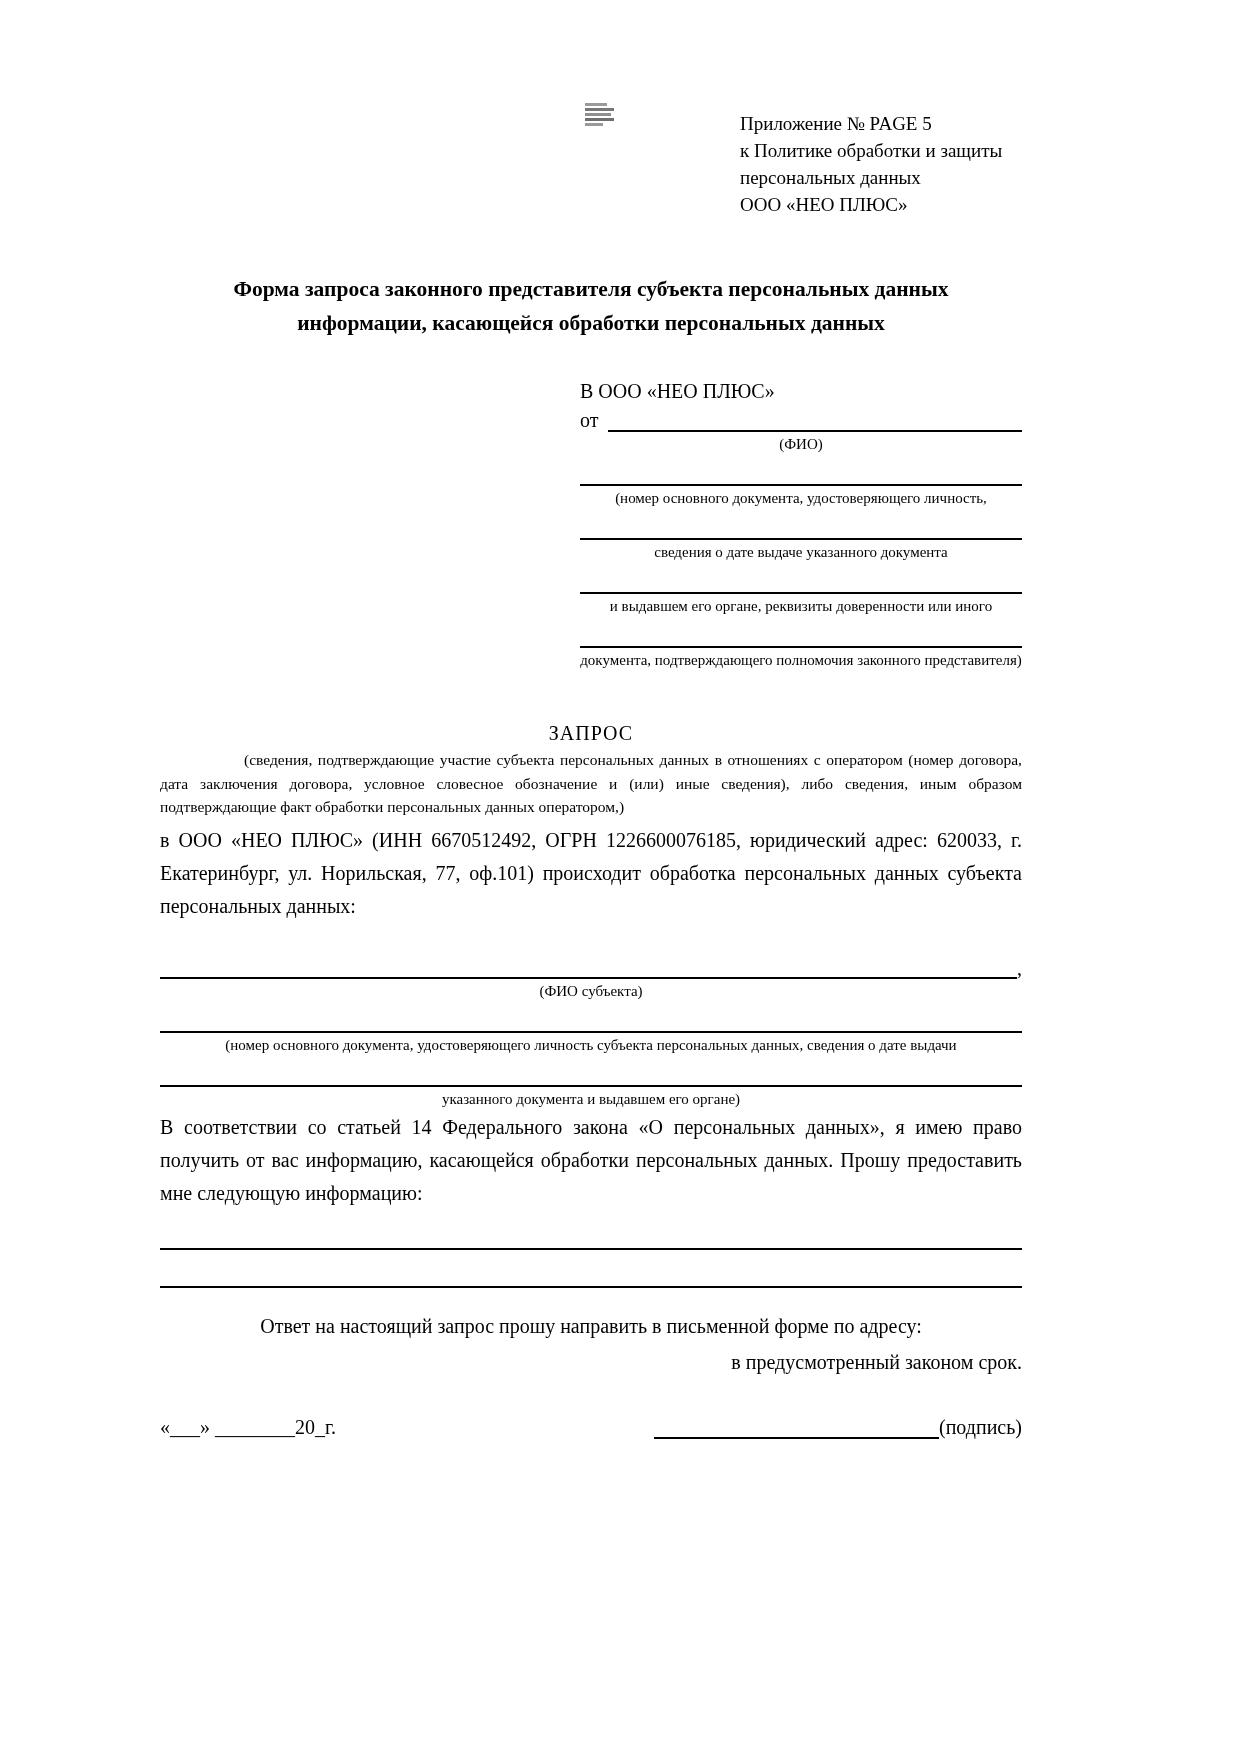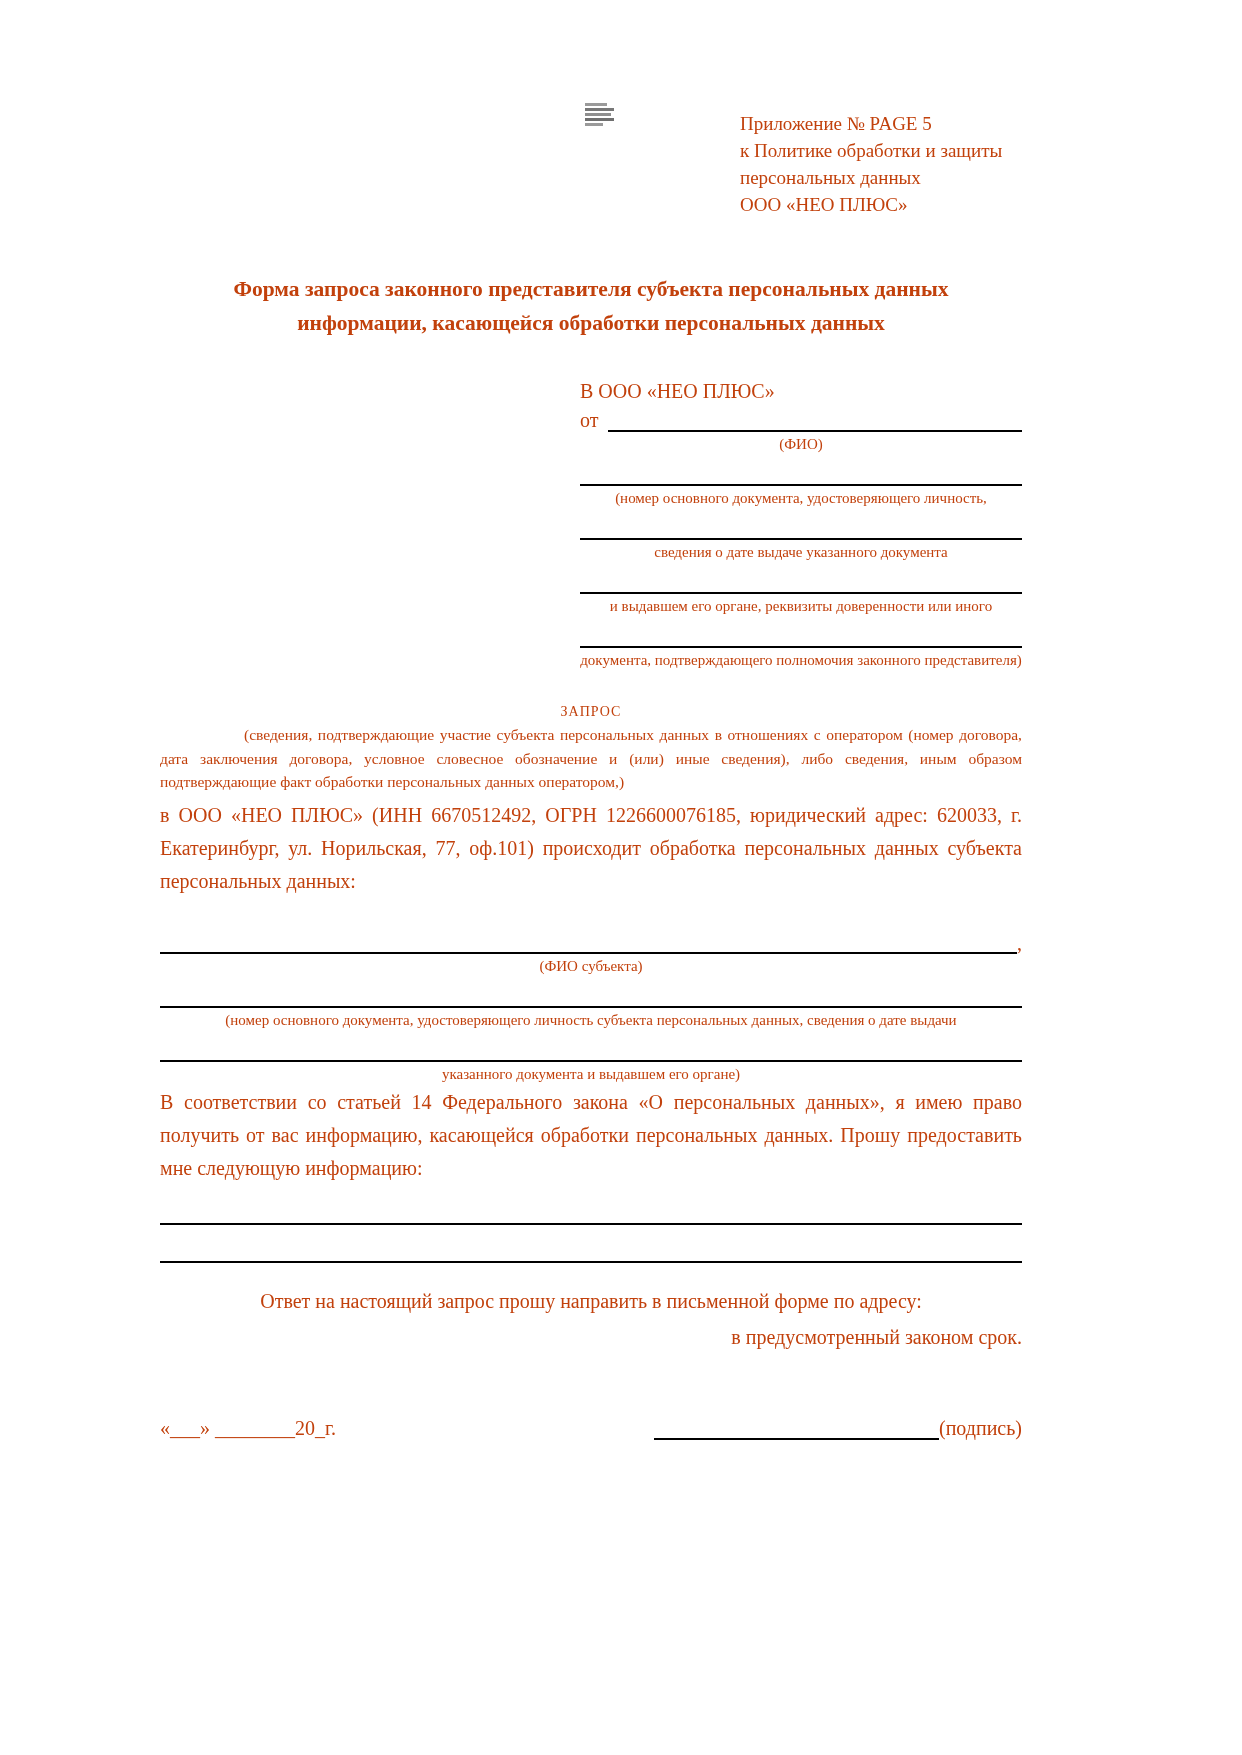--- a/index.html
+++ b/index.html
@@ -2,21 +2,21 @@
 <html><head>
 <meta charset="utf-8">
 <style>
   * { margin:0; padding:0; box-sizing:border-box; }
   html,body { background:#ffffff; }
   .page {
     position:relative;
     width:1242px; height:1755px;
     margin:0 auto;
     background:#ffffff;
-    color:#c2410c;
+    color:#000000;
     font-family:"Liberation Serif", serif;
     overflow:hidden;
   }
   .content { position:absolute; left:160px; width:862px; top:0; }
 
   
   .field-marker { position:absolute; left:585px; top:103px; width:30px; }
   .field-marker i { display:block; height:3px; margin-bottom:2px; background:#8a8a8a; }
   .field-marker i:nth-child(1){ width:22px; background:#9a9a9a; }
   .field-marker i:nth-child(2){ width:29px; background:#777; }
@@ -29,21 +29,21 @@
   .title { margin-top:54px; text-align:center; font-weight:bold; font-size:21.5px; line-height:34px; }
 
   .recipient { margin-left:420px; margin-top:36px; font-size:20px; }
   .recipient .to { line-height:30px; }
   .from-row { display:flex; align-items:flex-end; height:26px; }
   .from-row .lbl { margin-right:10px; line-height:24px; }
   .fill { flex:1; border-bottom:2px solid #000; }
   .cap { text-align:center; font-size:15px; line-height:19px; margin-top:3px; }
   .field-line { height:32px; border-bottom:2px solid #000; }
 
-  .zapros { text-align:center; font-size:14px; margin-top:34px; letter-spacing:1px; }
+  .zapros { text-align:center; font-size:20px; margin-top:52px; letter-spacing:1px; }
 
   .accord-row { display:flex; align-items:flex-end; margin-top:10px; height:30px; font-size:20px; }
   .accord-row .lbl { margin-left:74px; margin-right:10px; line-height:26px; white-space:nowrap; }
 
   .fineprint { font-size:15.5px; line-height:23.5px; text-align:justify; text-indent:84px; margin-top:3px; }
 
   .para { font-size:20px; line-height:33px; text-align:justify; }
   .para.op { margin-top:5px; }
   .para.art { margin-top:2px; }
 
@@ -51,21 +51,21 @@
   .subj-row1 .comma { line-height:22px; }
   .wide-line { border-bottom:2px solid #000; height:32px; }
 
   .blank1 { border-bottom:2px solid #000; height:40px; }
   .blank2 { border-bottom:2px solid #000; height:38px; }
 
   .answer1 { margin-top:22px; font-size:20px; line-height:32px; text-align:center; }
   .answer2 { display:flex; align-items:flex-end; font-size:20px; height:32px;flex-direction:column; }
   .answer2 .suffix { white-space:nowrap; line-height:24px; }
 
-  .bottom-row { display:flex; justify-content:space-between; align-items:flex-end; margin-top:67px; font-size:20px; }
+  .bottom-row { display:flex; justify-content:space-between; align-items:flex-end; margin-top:41px; font-size:20px; }
   .sig-group { display:flex; align-items:flex-end; width:368px; }
   .sig-group .sig-fill { flex:1; border-bottom:2px solid #000; height:24px; }
   .sig-group .sig-cap { white-space:nowrap; line-height:24px; }
 </style>
 </head>
 <body>
 
 <div class="page">
 
   <div class="field-marker">

